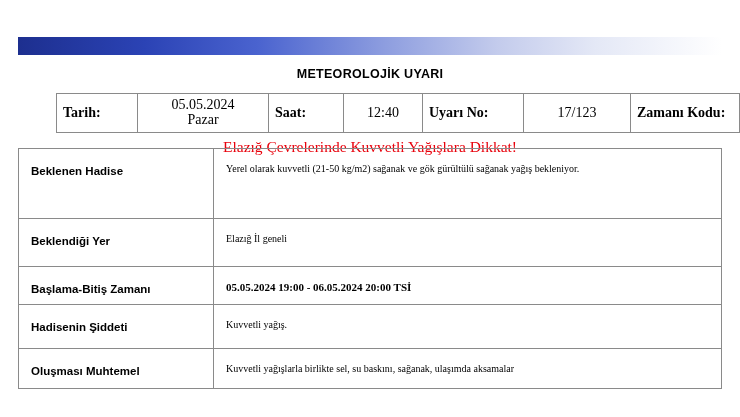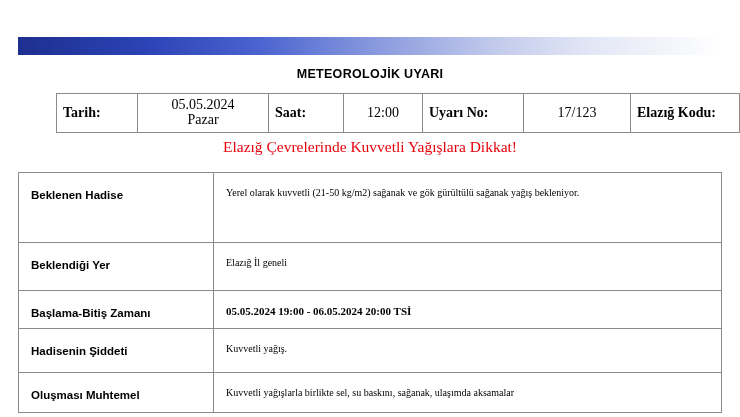--- a/index.html
+++ b/index.html
@@ -81,21 +81,21 @@
     text-align: center;
     color: #e8000b;
     font-family: "Liberation Serif", serif;
     font-weight: normal;
     font-size: 15.5px;
   }
   
   .detail-table {
     position: absolute;
     left: 18px;
-    top: 172px;
+    top: 148px;
     width: 704px;
     border-collapse: collapse;
     table-layout: fixed;
   }
   .detail-table td {
     border: 1px solid #8a8a8a;
     vertical-align: top;
     padding: 10px 12px 8px 12px;
   }
   .detail-table td.key {
@@ -135,24 +135,24 @@
 
   <table class="info-table">
     <tbody>
         <tr>
       <td class="lbl" style="width:68px">Tarih:</td>
       <td class="val" style="width:118px">
         <span class="sub">05.05.2024</span>
         <span class="sub">Pazar</span>
       </td>
       <td class="lbl" style="width:62px">Saat:</td>
-      <td class="val" style="width:66px">12:00</td>
+      <td class="val" style="width:66px">12:40</td>
       <td class="lbl" style="width:88px">Uyarı No:</td>
       <td class="val" style="width:94px">17/123</td>
-      <td class="lbl" style="width:96px">Elazığ Kodu:</td>
+      <td class="lbl" style="width:96px">Zamanı Kodu:</td>
       <td class="val" style="width:88px">Normal</td>
     </tr>
   </tbody>
     </table>
 
   <div class="warn-title">Elazığ Çevrelerinde Kuvvetli Yağışlara Dikkat!</div>
 
   <table class="detail-table">
     <tbody>
         <tr class="r1">

